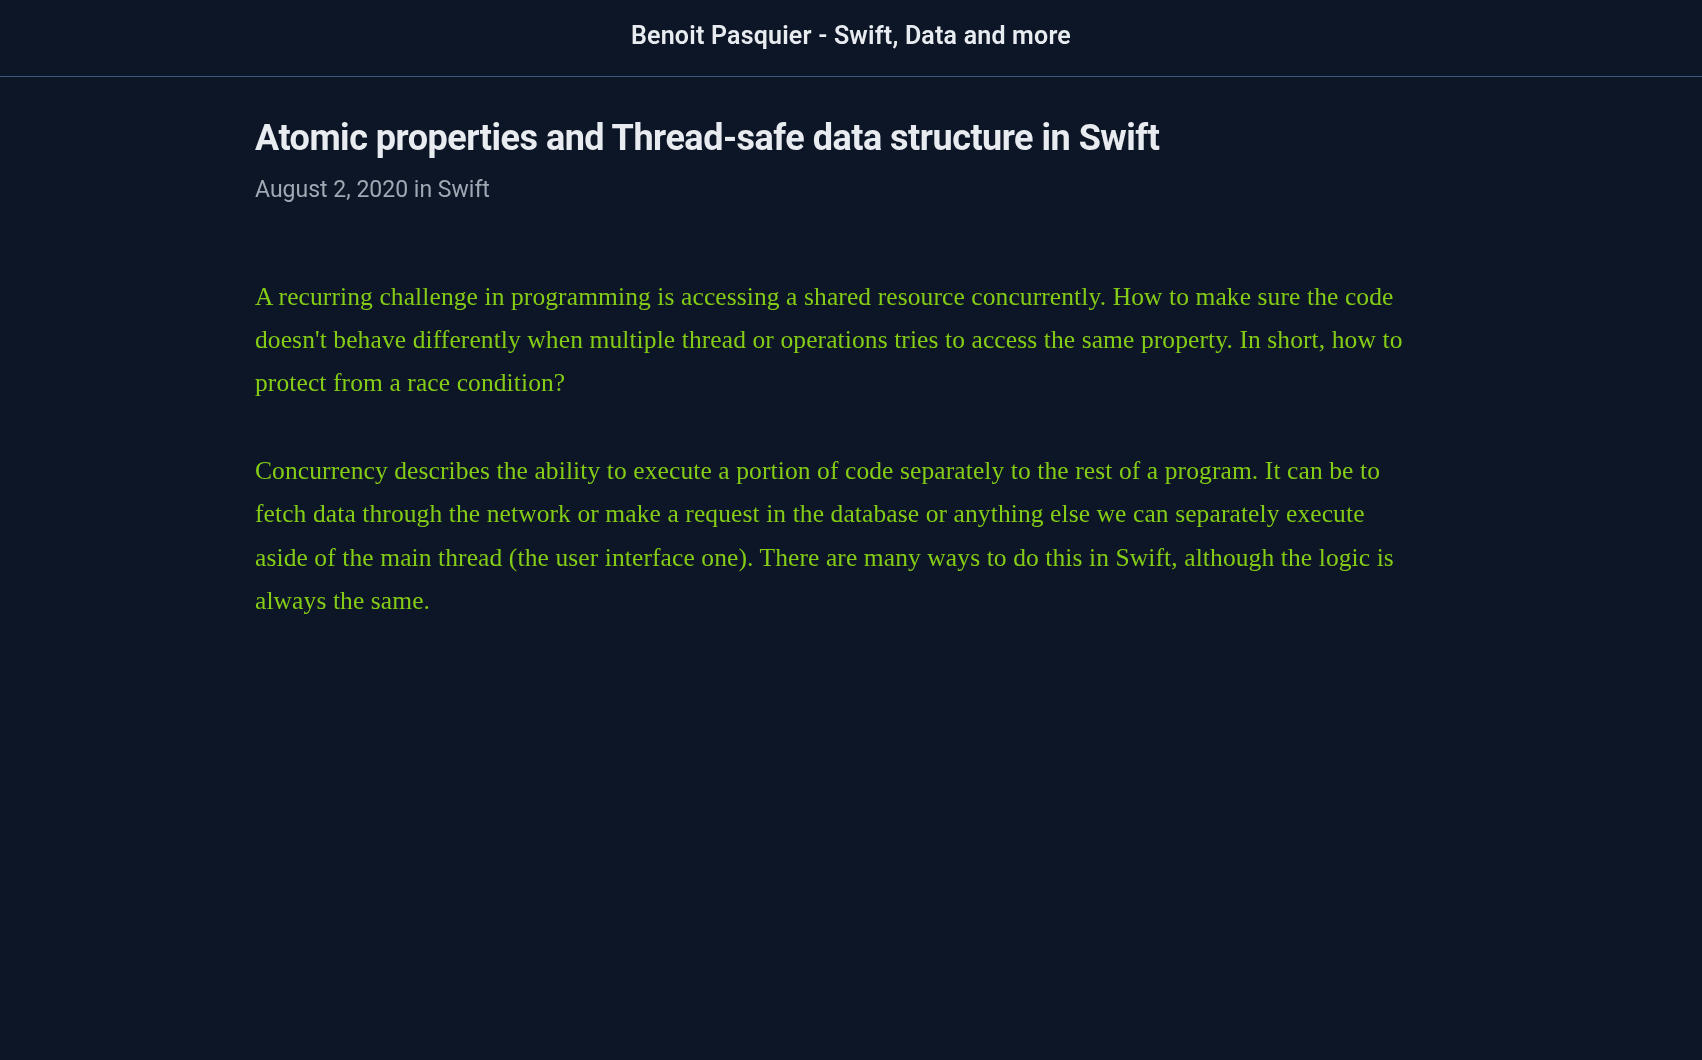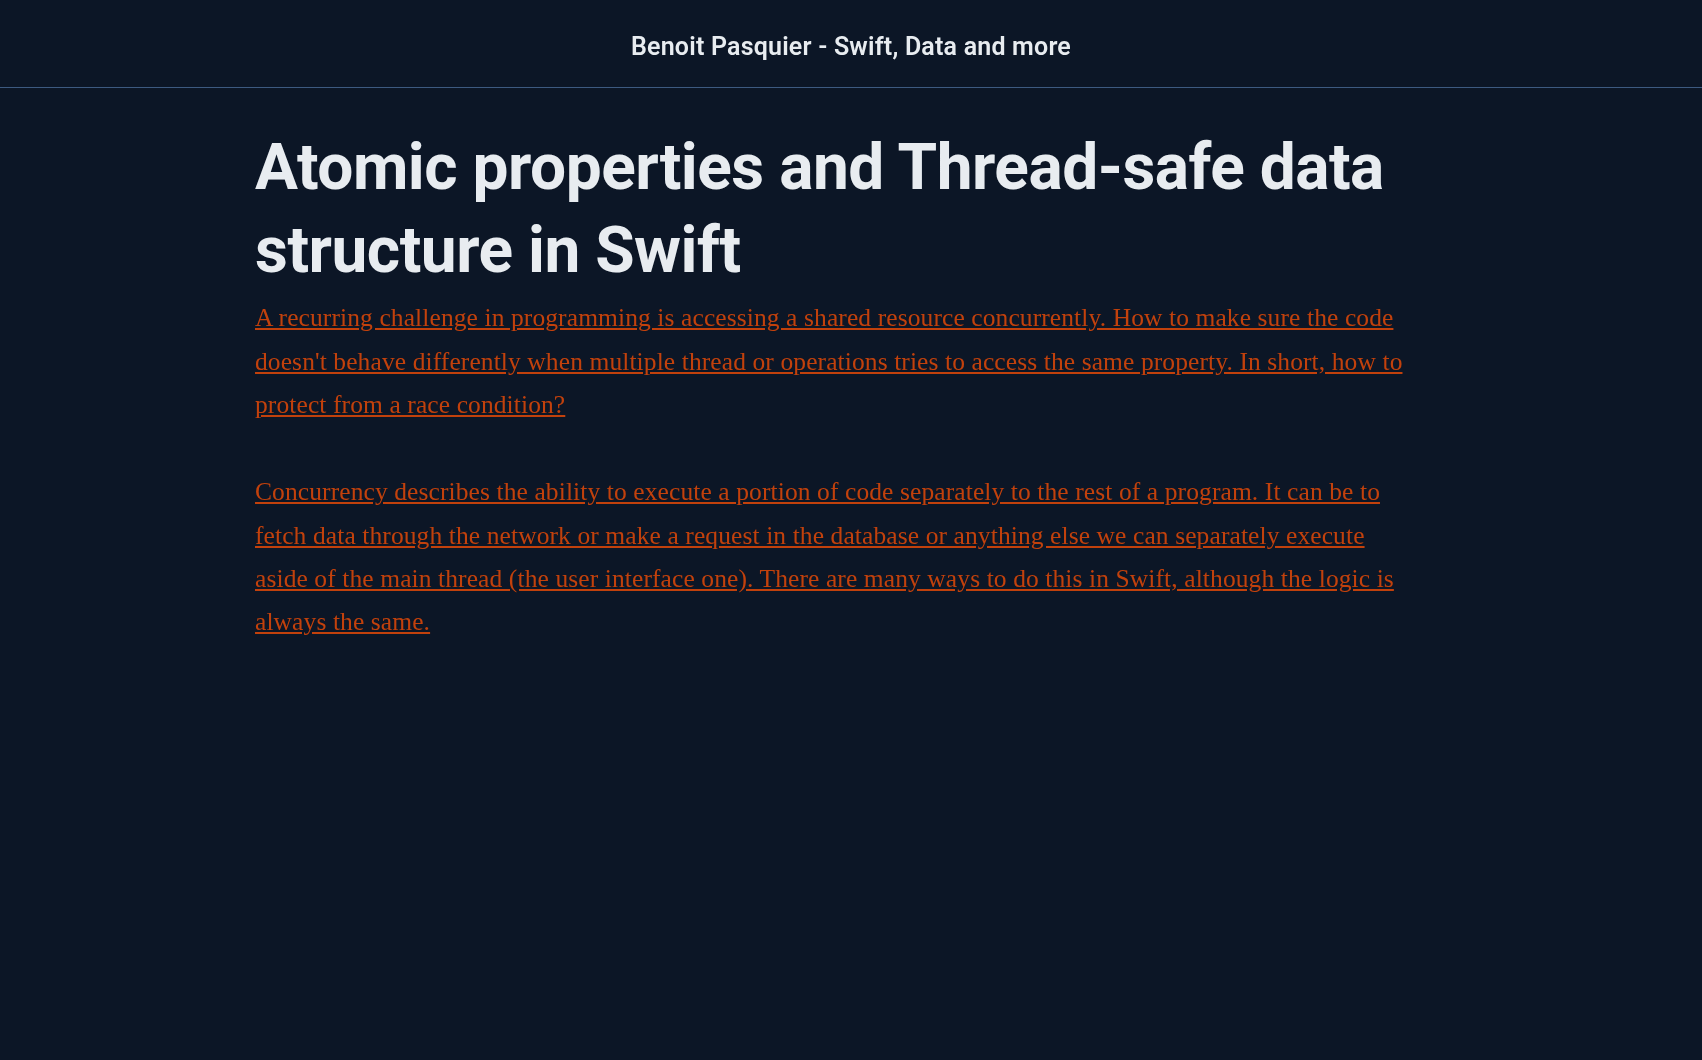--- a/index.html
+++ b/index.html
@@ -9,67 +9,69 @@
   }
   body {
     background-color: #0c1626;
     color: #d4d8dd;
     font-family: -apple-system, BlinkMacSystemFont, "Segoe UI", Roboto, "Helvetica Neue", Arial, sans-serif;
     min-height: 1060px;
     width: 1702px;
   }
   .header {
     text-align: center;
-    padding: 32px 0 26px 0;
+    padding: 21px 0 26px 0;
     border-bottom: 1px solid #3d5a80;
   }
   .site-title {
     font-size: 25px;
     font-weight: 600;
     color: #e8ecf0;
     letter-spacing: 0.2px;
   }
   .content {
     max-width: 1240px;
     margin: 0 auto;
     padding: 38px 60px 0 24px;
   }
   .article-title {
-    font-size: 64px;
+    font-size: 36px;
     font-weight: 700;
     color: #e8ecf0;
     line-height: 1.3;
-    margin-bottom: 4px;
+    margin-bottom: 14px;
     letter-spacing: -0.5px;
   }
   .meta {
     font-size: 23px;
     color: #a0a8b4;
     margin-bottom: 72px;
   }
   .meta .category-link {
     color: #a0a8b4;
     text-decoration: none;
   }
   .body-text p {
     font-size: 25.5px;
     line-height: 1.7;
-    color: #c2410c;
+    color: #84cc16;
     margin-bottom: 44px;
     font-family: Georgia, 'Times New Roman', serif;
     letter-spacing: 0.1px;
-    text-decoration: underline;
   }
 </style>
 </head>
 <body>
 
 <header class="header">
   <div class="site-title">Benoit Pasquier - Swift, Data and more</div>
 </header>
 
 <main class="content">
   <h1 class="article-title">Atomic properties and Thread-safe data structure in Swift</h1>
+  <div class="meta">
+    <span>August 2, 2020</span><span> in </span><a class="category-link">Swift</a>
+  </div>
   <div class="body-text">
     <p>A recurring challenge in programming is accessing a shared resource concurrently. How to make sure the code doesn't behave differently when multiple thread or operations tries to access the same property. In short, how to protect from a race condition?</p>
     <p>Concurrency describes the ability to execute a portion of code separately to the rest of a program. It can be to fetch data through the network or make a request in the database or anything else we can separately execute aside of the main thread (the user interface one). There are many ways to do this in Swift, although the logic is always the same.</p>
   </div>
 </main>
 
 </body></html>

